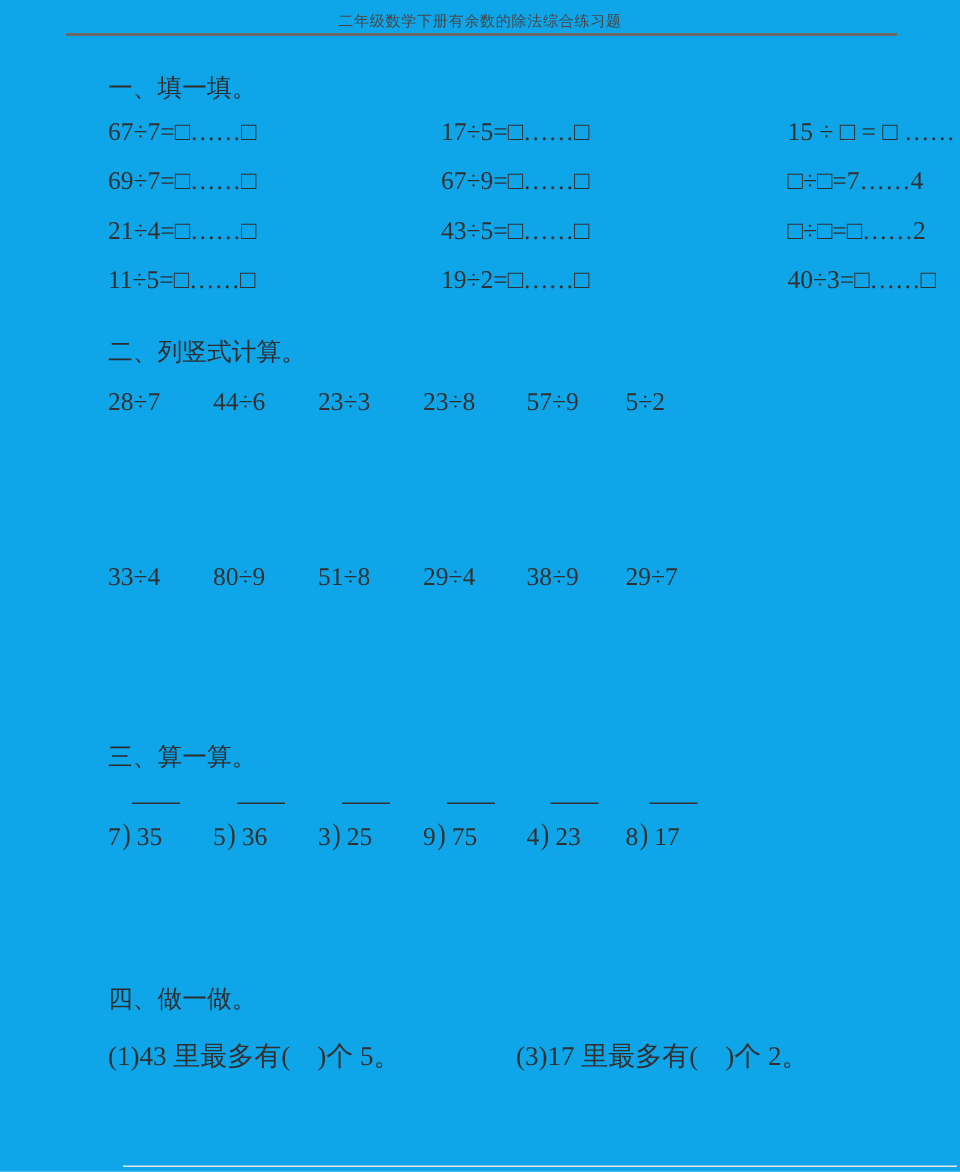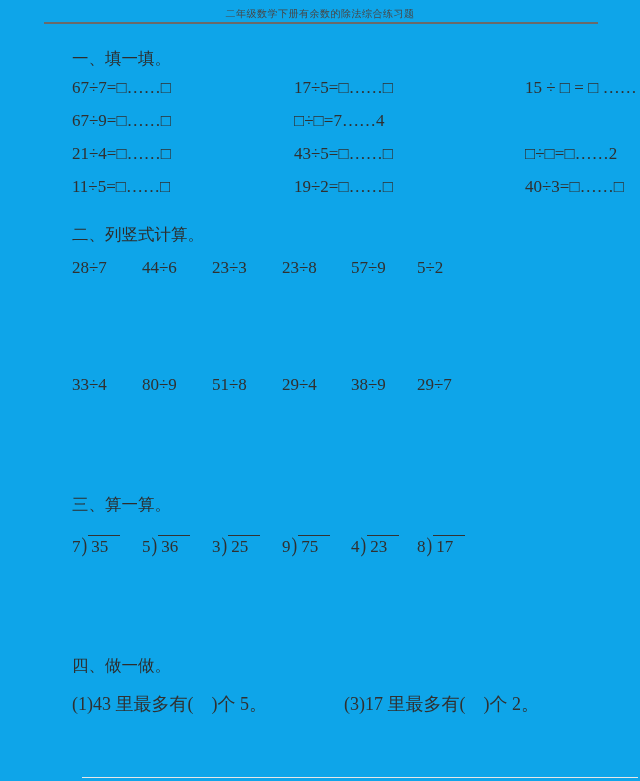--- a/index.html
+++ b/index.html
@@ -32,38 +32,39 @@
   .s4r1 { top: 692px; } .s4r2 { top: 737px; }
 
   .row3 { display: grid; grid-template-columns: 178px 187px 1fr; font-size: 17px; gap: 44px; }
   .row6 { display: grid; grid-template-columns: 70px 70px 70px 69px 66px 1fr; font-size: 17px; }
   .row2c { display: grid; grid-template-columns: 272px 1fr; font-size: 18px; }
 
   .cell { white-space: nowrap; }
 
   .ldcell { white-space: nowrap; }
   .ld-paren { display: inline-block; transform: scaleY(1.18); transform-origin: 50% 75%; padding: 0 1px; }
-  .ld-dividend { display: inline-block; border-top: 1.6px solid #333; padding: 1px 12px 0 3px; }
+  .ld-dividend { display: inline-block; border-top: 1.6px solid #333; padding: 12px 12px 0 3px; }
 </style>
 </head>
 <body>
 
 <div class="page">
 
   <div class="title">二年级数学下册有余数的除法综合练习题</div>
   <div class="rule"></div>
 
   <div class="block heading s1h">一、填一填。</div>
 
   <div class="block row3 s1r1">
     <span class="cell">67÷7=□……□</span>
     <span class="cell">17÷5=□……□</span>
     <span class="cell">15 ÷ □ = □ …… □</span>
   </div>
   <div class="block row3 s1r2">
+    <span class="cell">69÷7=□……□</span>
     <span class="cell">67÷9=□……□</span>
     <span class="cell">□÷□=7……4</span>
   </div>
   <div class="block row3 s1r3">
     <span class="cell">21÷4=□……□</span>
     <span class="cell">43÷5=□……□</span>
     <span class="cell">□÷□=□……2</span>
   </div>
   <div class="block row3 s1r4">
     <span class="cell">11÷5=□……□</span>

